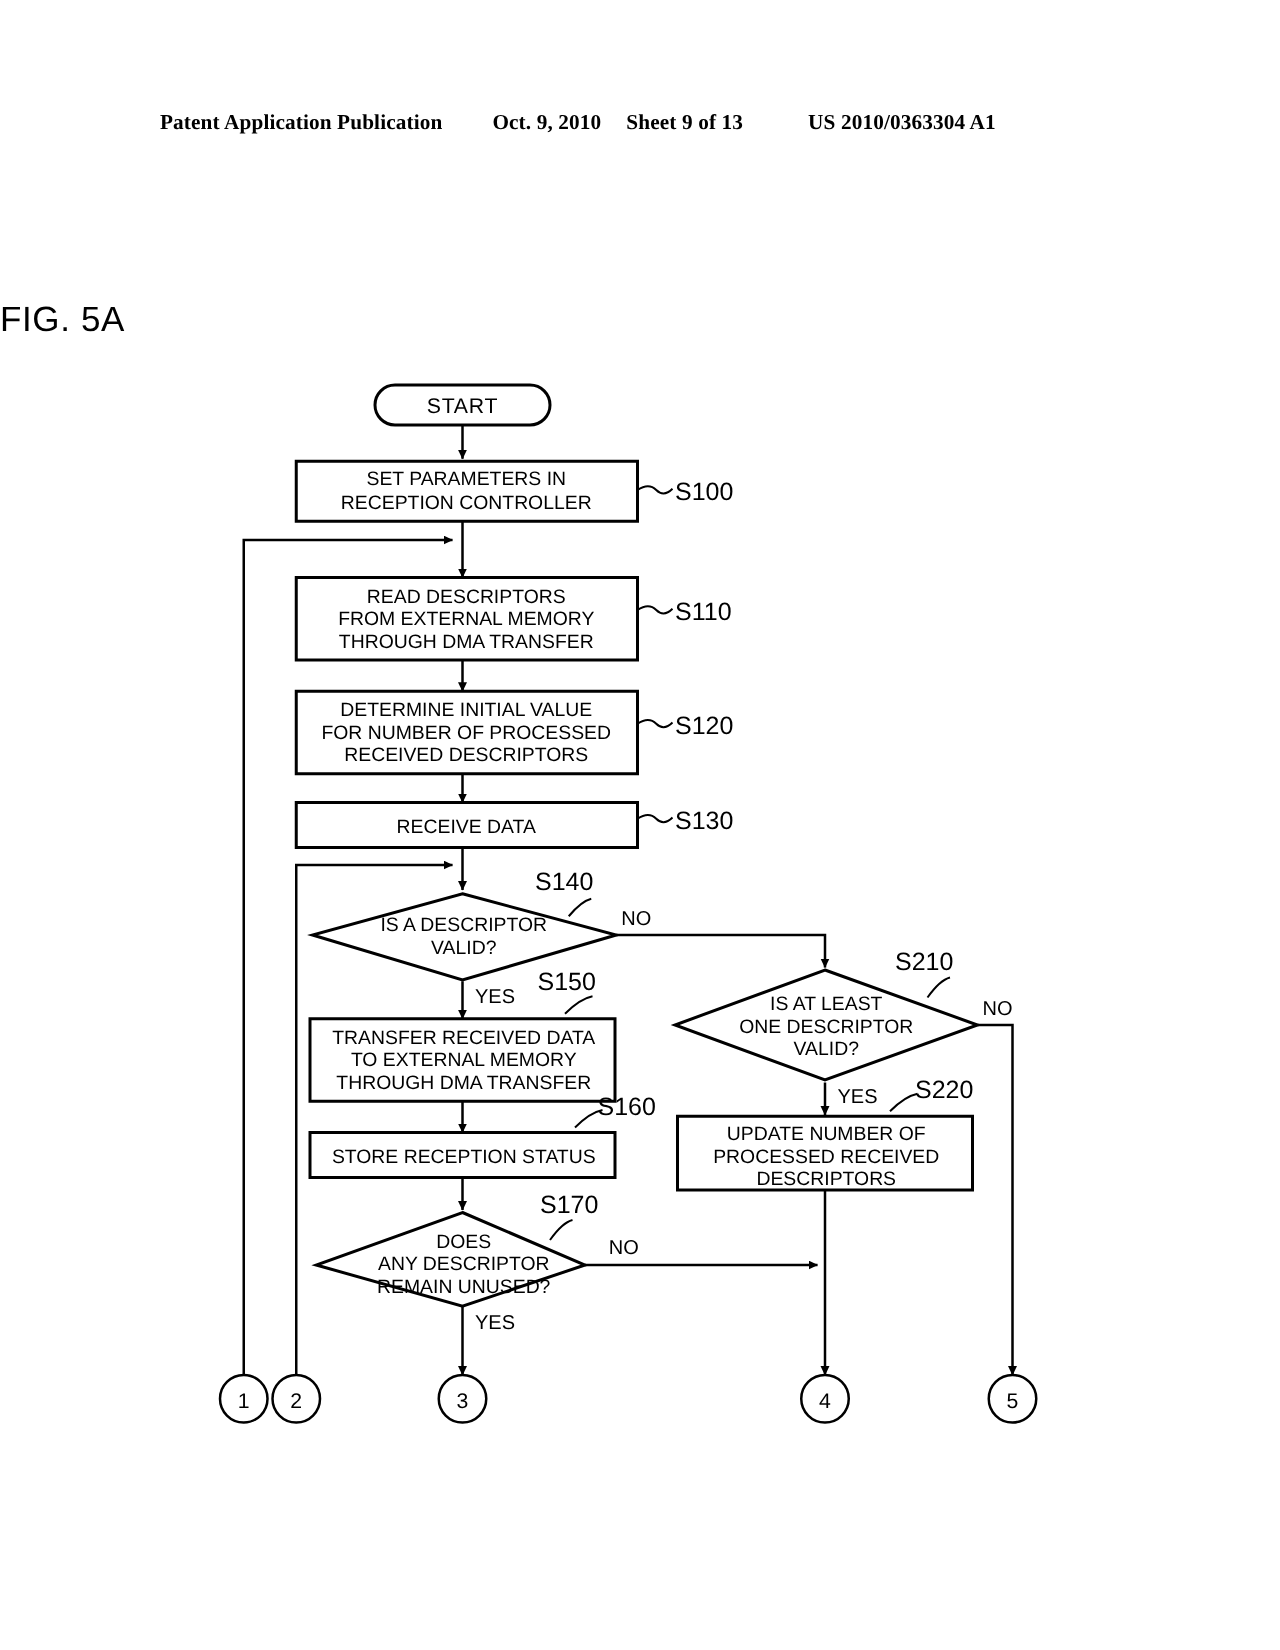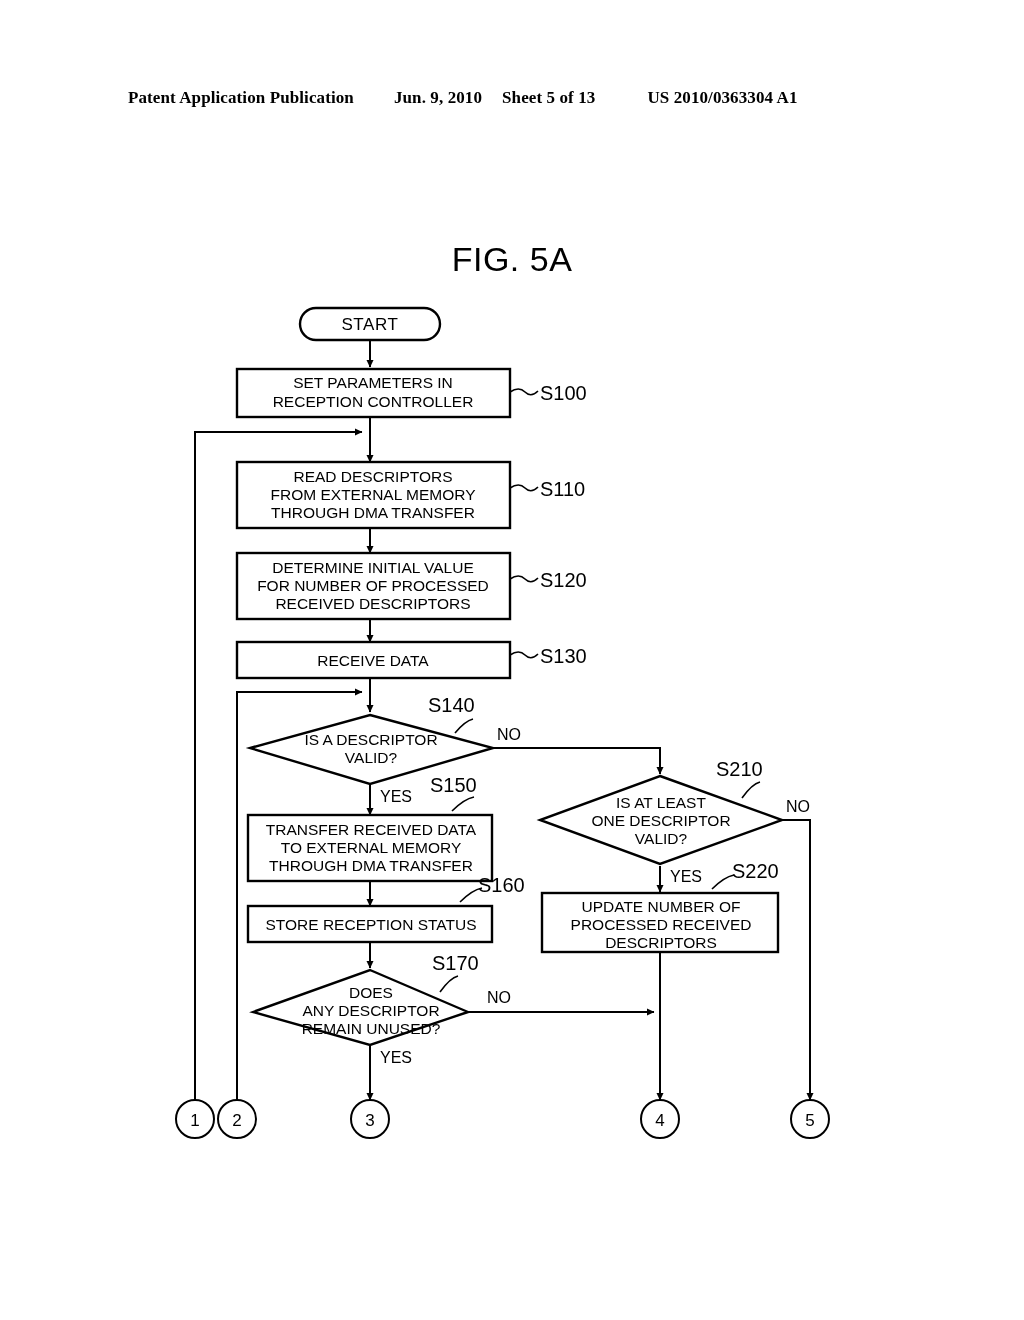--- a/index.html
+++ b/index.html
@@ -49,23 +49,22 @@
     left: 0;
     top: 170px;
     width: 1024px;
     height: 1010px;
   }
   #fig-title {
     position: absolute;
     left: 0;
     top: 70px;
     width: 1024px;
-    text-align: center;
     font-family: "Liberation Sans", sans-serif;
-    font-size: 34px;
+    font-size: 28px;
     letter-spacing: 0.5px;
   }
   svg#flow {
     position: absolute;
     left: 0;
     top: 0;
     width: 1024px;
     height: 1010px;
     display: block;
   }
@@ -83,22 +82,22 @@
   .line  { stroke: #000000; stroke-width: 2; fill: none; }
   .leader{ stroke: #000000; stroke-width: 1.6; fill: none; }
 </style>
 </head>
 <body>
 
 <div id="page">
 
   <div id="pub-header">
     <span class="h-pub">Patent Application Publication</span>
-    <span class="h-date">Jun. 9, 2010</span>
-    <span class="h-sheet">Sheet 5 of 13</span>
+    <span class="h-date">Oct. 9, 2010</span>
+    <span class="h-sheet">Sheet 9 of 13</span>
     <span class="h-num">US 2010/0363304 A1</span>
   </div>
 
   <div id="figure-area">
 
     <div id="fig-title">FIG. 5A</div>
 
     <svg id="flow" viewBox="0 0 1024 1010">
 
       <defs>

